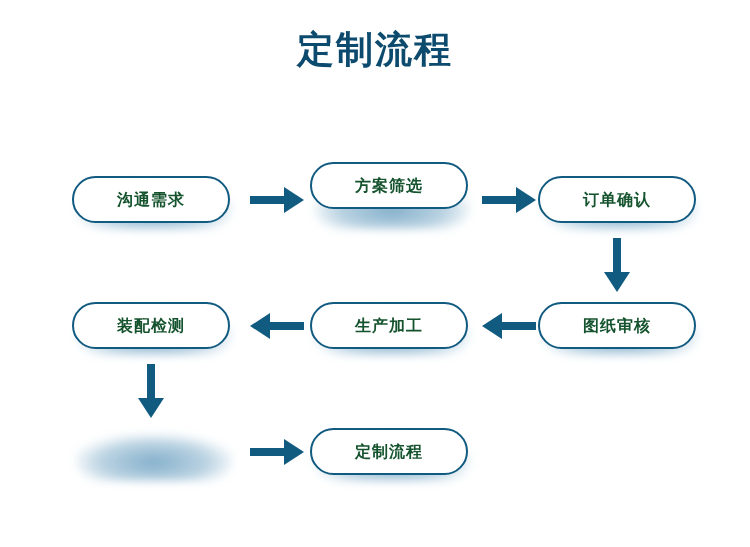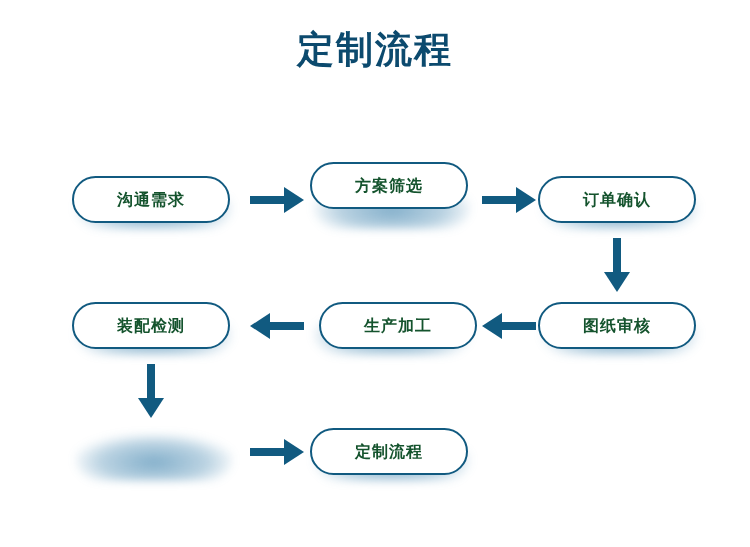--- a/index.html
+++ b/index.html
@@ -199,21 +199,21 @@
   <div class="node" style="left:72px;  top:182px;">
     <span class="node-label">装配检测</span>
   </div>
 
   <div class="arrow-h left" style="left:250px; top:193px;">
     <div class="shaft"></div>
     <div class="head"></div>
   </div>
 
   <div class="node-shadow" style="left:310px; top:182px;"></div>
-  <div class="node" style="left:319px; top:182px;">
+  <div class="node" style="left:310px; top:182px;">
     <span class="node-label">生产加工</span>
   </div>
 
   <div class="arrow-h left" style="left:482px; top:193px;">
     <div class="shaft"></div>
     <div class="head"></div>
   </div>
 
   <div class="node-shadow" style="left:538px; top:182px;"></div>
   <div class="node" style="left:538px; top:182px;">

